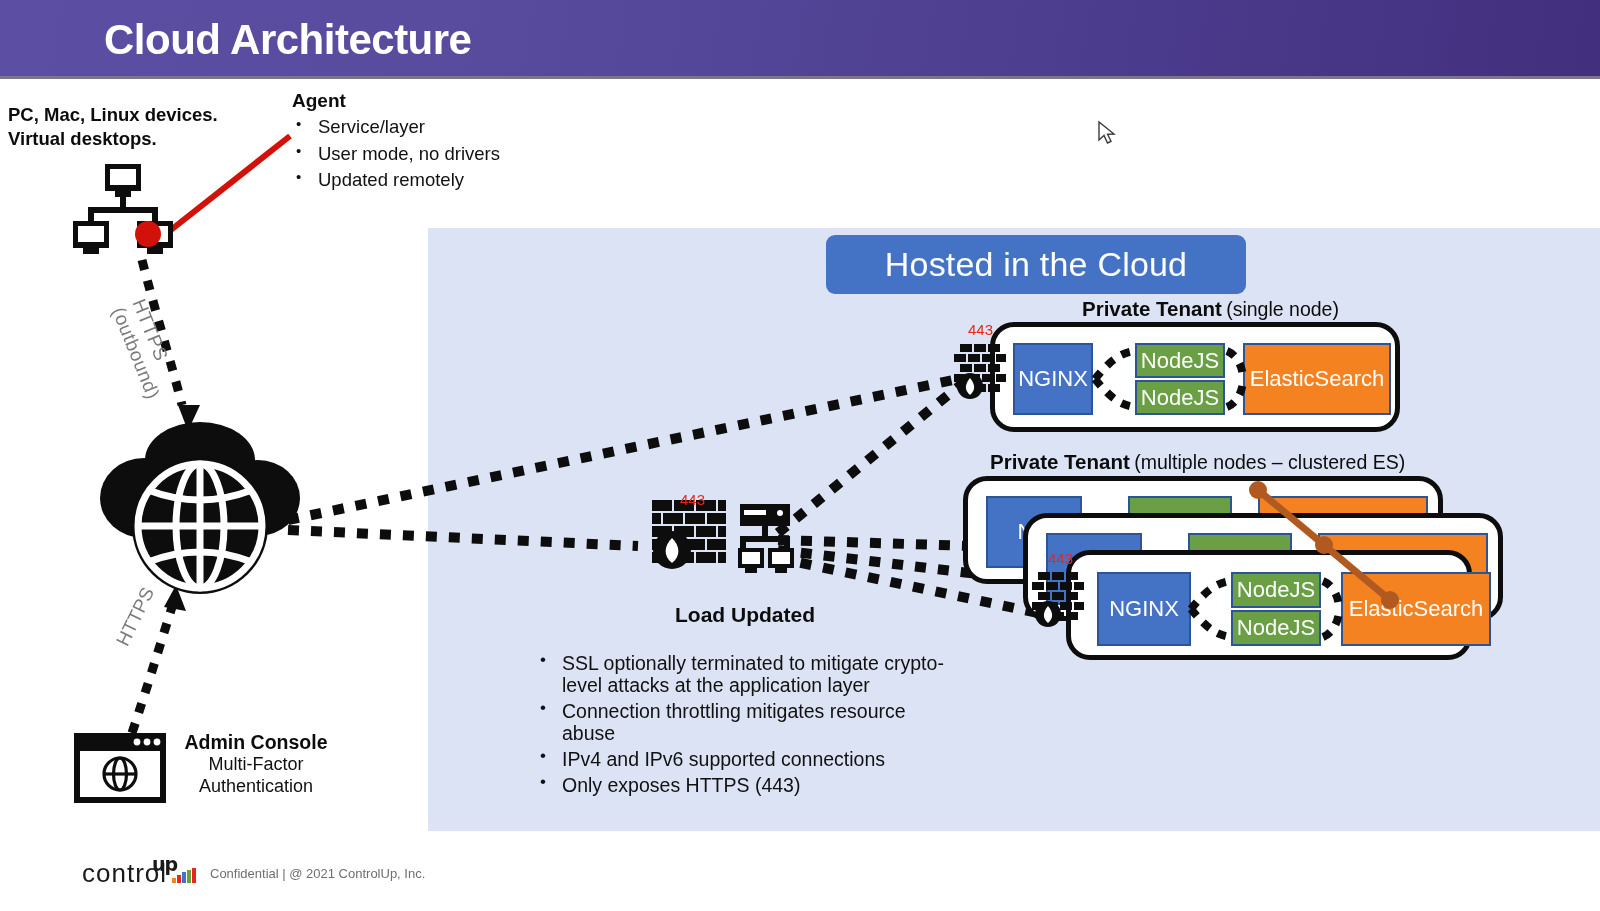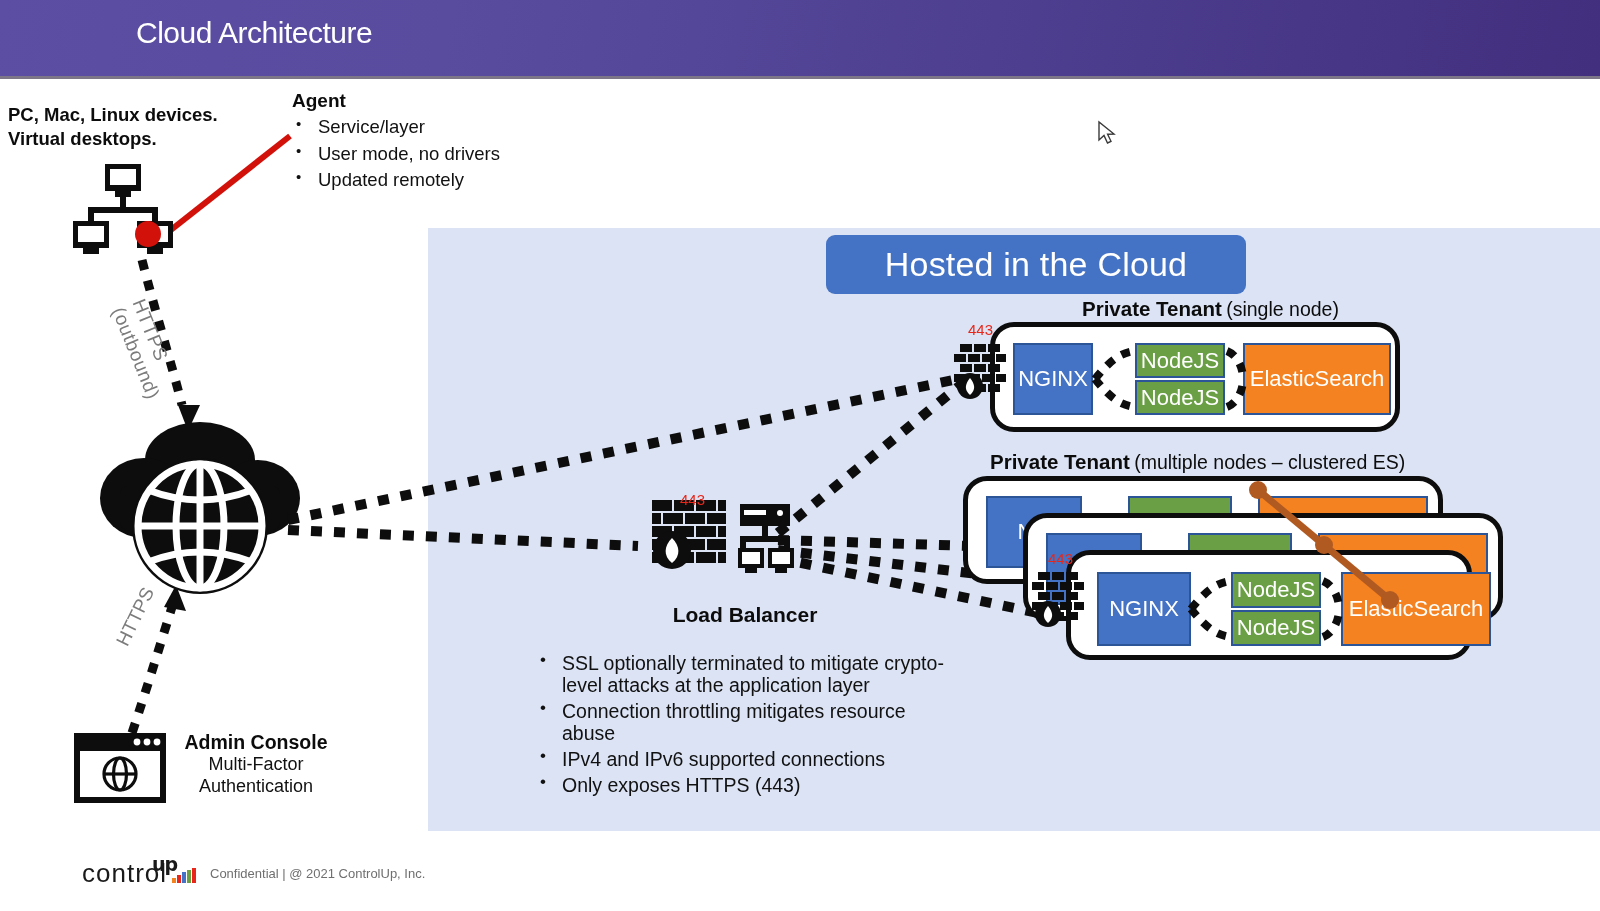--- a/index.html
+++ b/index.html
@@ -11,22 +11,22 @@
   }
   #slide { position: relative; width: 1600px; height: 911px; background:#fff; }
 
   
   .header {
     position: absolute; left:0; top:0; width:1600px; height:79px;
     background: linear-gradient(100deg, #5b4ea3 0%, #594c9f 28%, #4e3f90 62%, #422f7e 100%);
     border-bottom: 3px solid #7d7688;
   }
   .header-title {
-    position:absolute; left:136px; top:16px;
-    font-size:30px; font-weight:normal; color:#ffffff;
+    position:absolute; left:104px; top:16px;
+    font-size:42px; font-weight:bold; color:#ffffff;
     letter-spacing:-0.5px;
     font-family:"Liberation Sans", sans-serif;
   }
 
   
   .devices-label {
     position:absolute; left:8px; top:103px; width:242px;
     font-size:18.5px; font-weight:bold; color:#0c0c0c;
     line-height:1.28;
   }
@@ -434,21 +434,21 @@
           <rect x="88" y="50" width="26" height="20"></rect>
           <rect x="92" y="54" width="18" height="12" fill="#ffffff"></rect>
           <rect x="95" y="70" width="12" height="5"></rect>
           <rect x="118" y="50" width="26" height="20"></rect>
           <rect x="122" y="54" width="18" height="12" fill="#ffffff"></rect>
           <rect x="125" y="70" width="12" height="5"></rect>
         </g>
       </svg>
     </div>
     <div class="port-443" style="left:252px; top:263px;">443</div>
-    <div class="lb-caption" style="position:absolute;left:182px;top:375px;width:270px;">Load Balancer</div>
+    <div class="lb-caption" style="position:absolute;left:182px;top:375px;width:270px;">Load Updated</div>
 
     <ul class="lb-bullets" style="position:absolute;left:104px;top:424px;width:420px;">
       <li>SSL optionally terminated to mitigate crypto-level attacks at the application layer</li>
       <li>Connection throttling mitigates resource abuse</li>
       <li>IPv4 and IPv6 supported connections</li>
       <li>Only exposes HTTPS (443)</li>
     </ul>
   </div>
 
   <div class="footer-logo">

